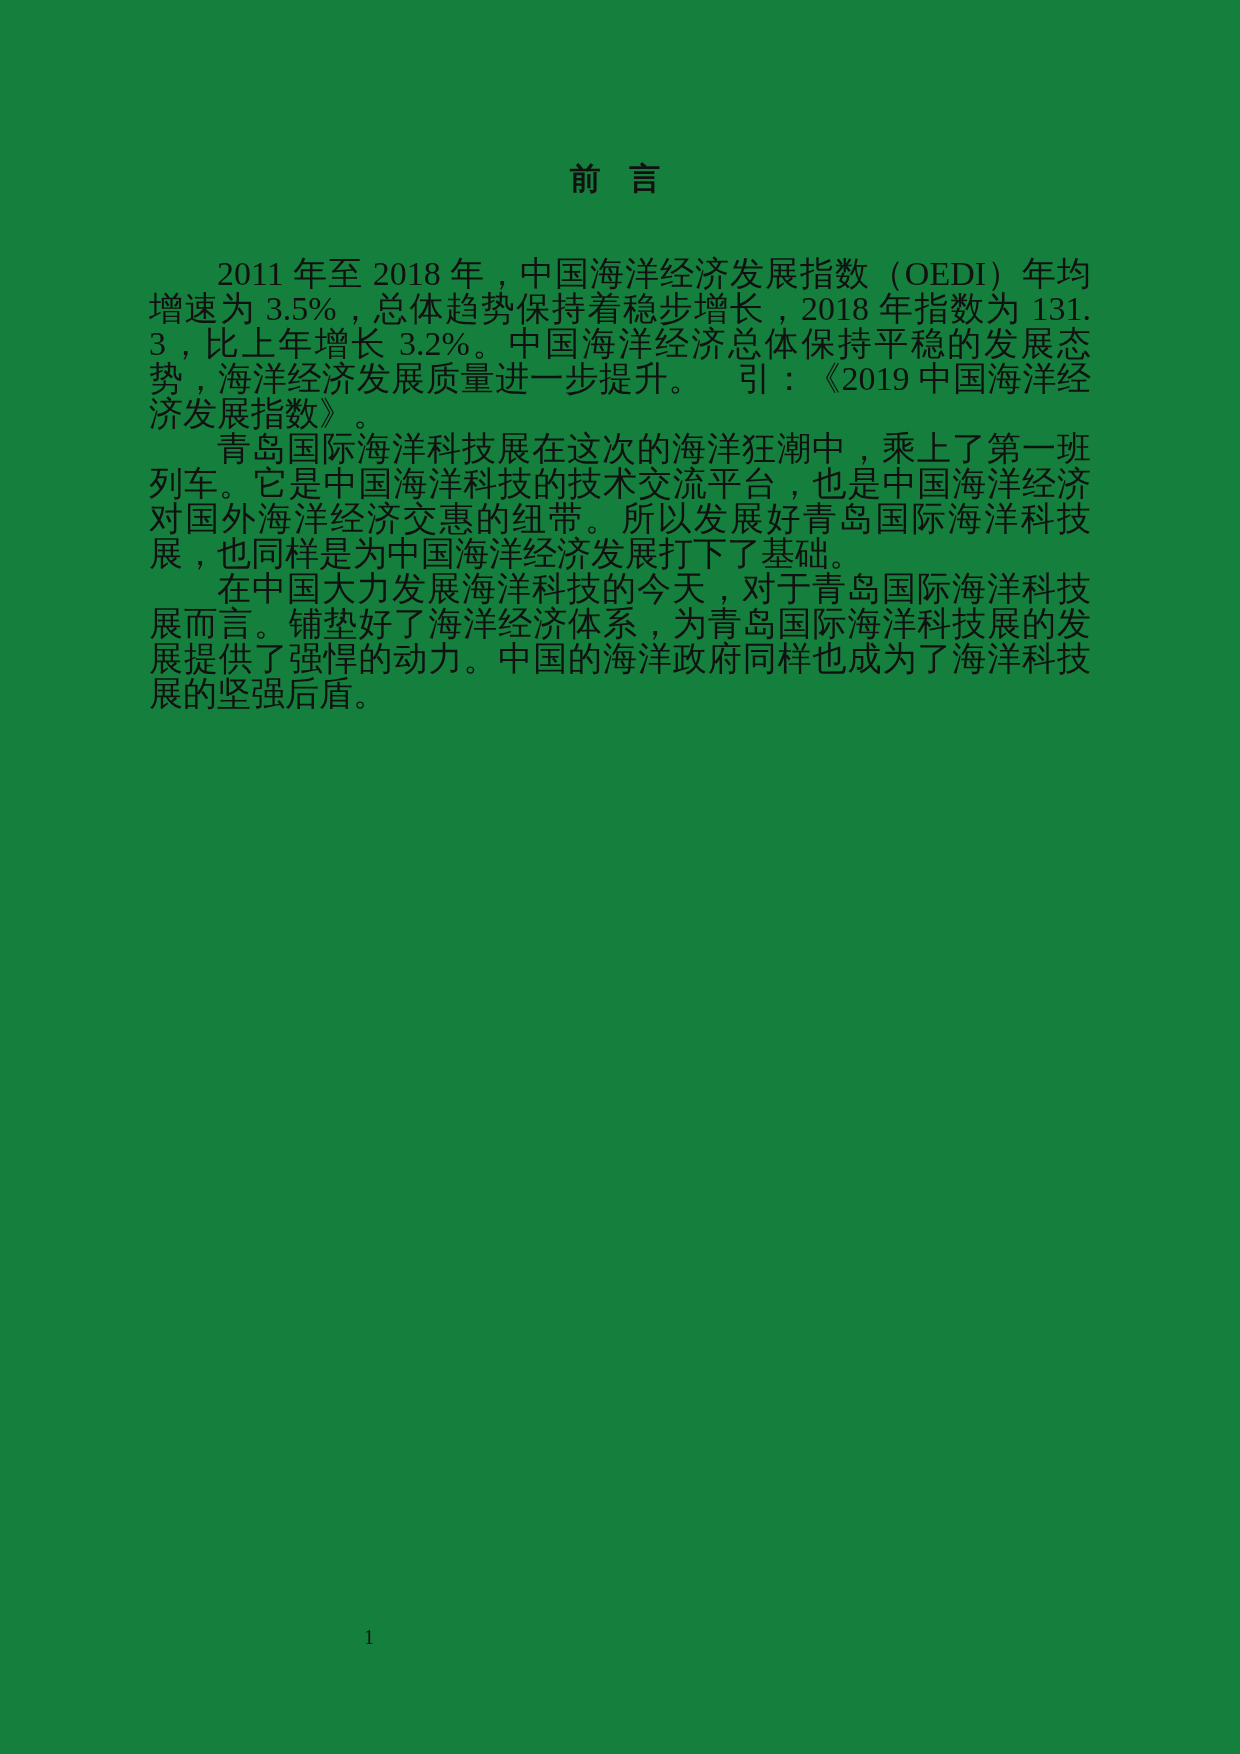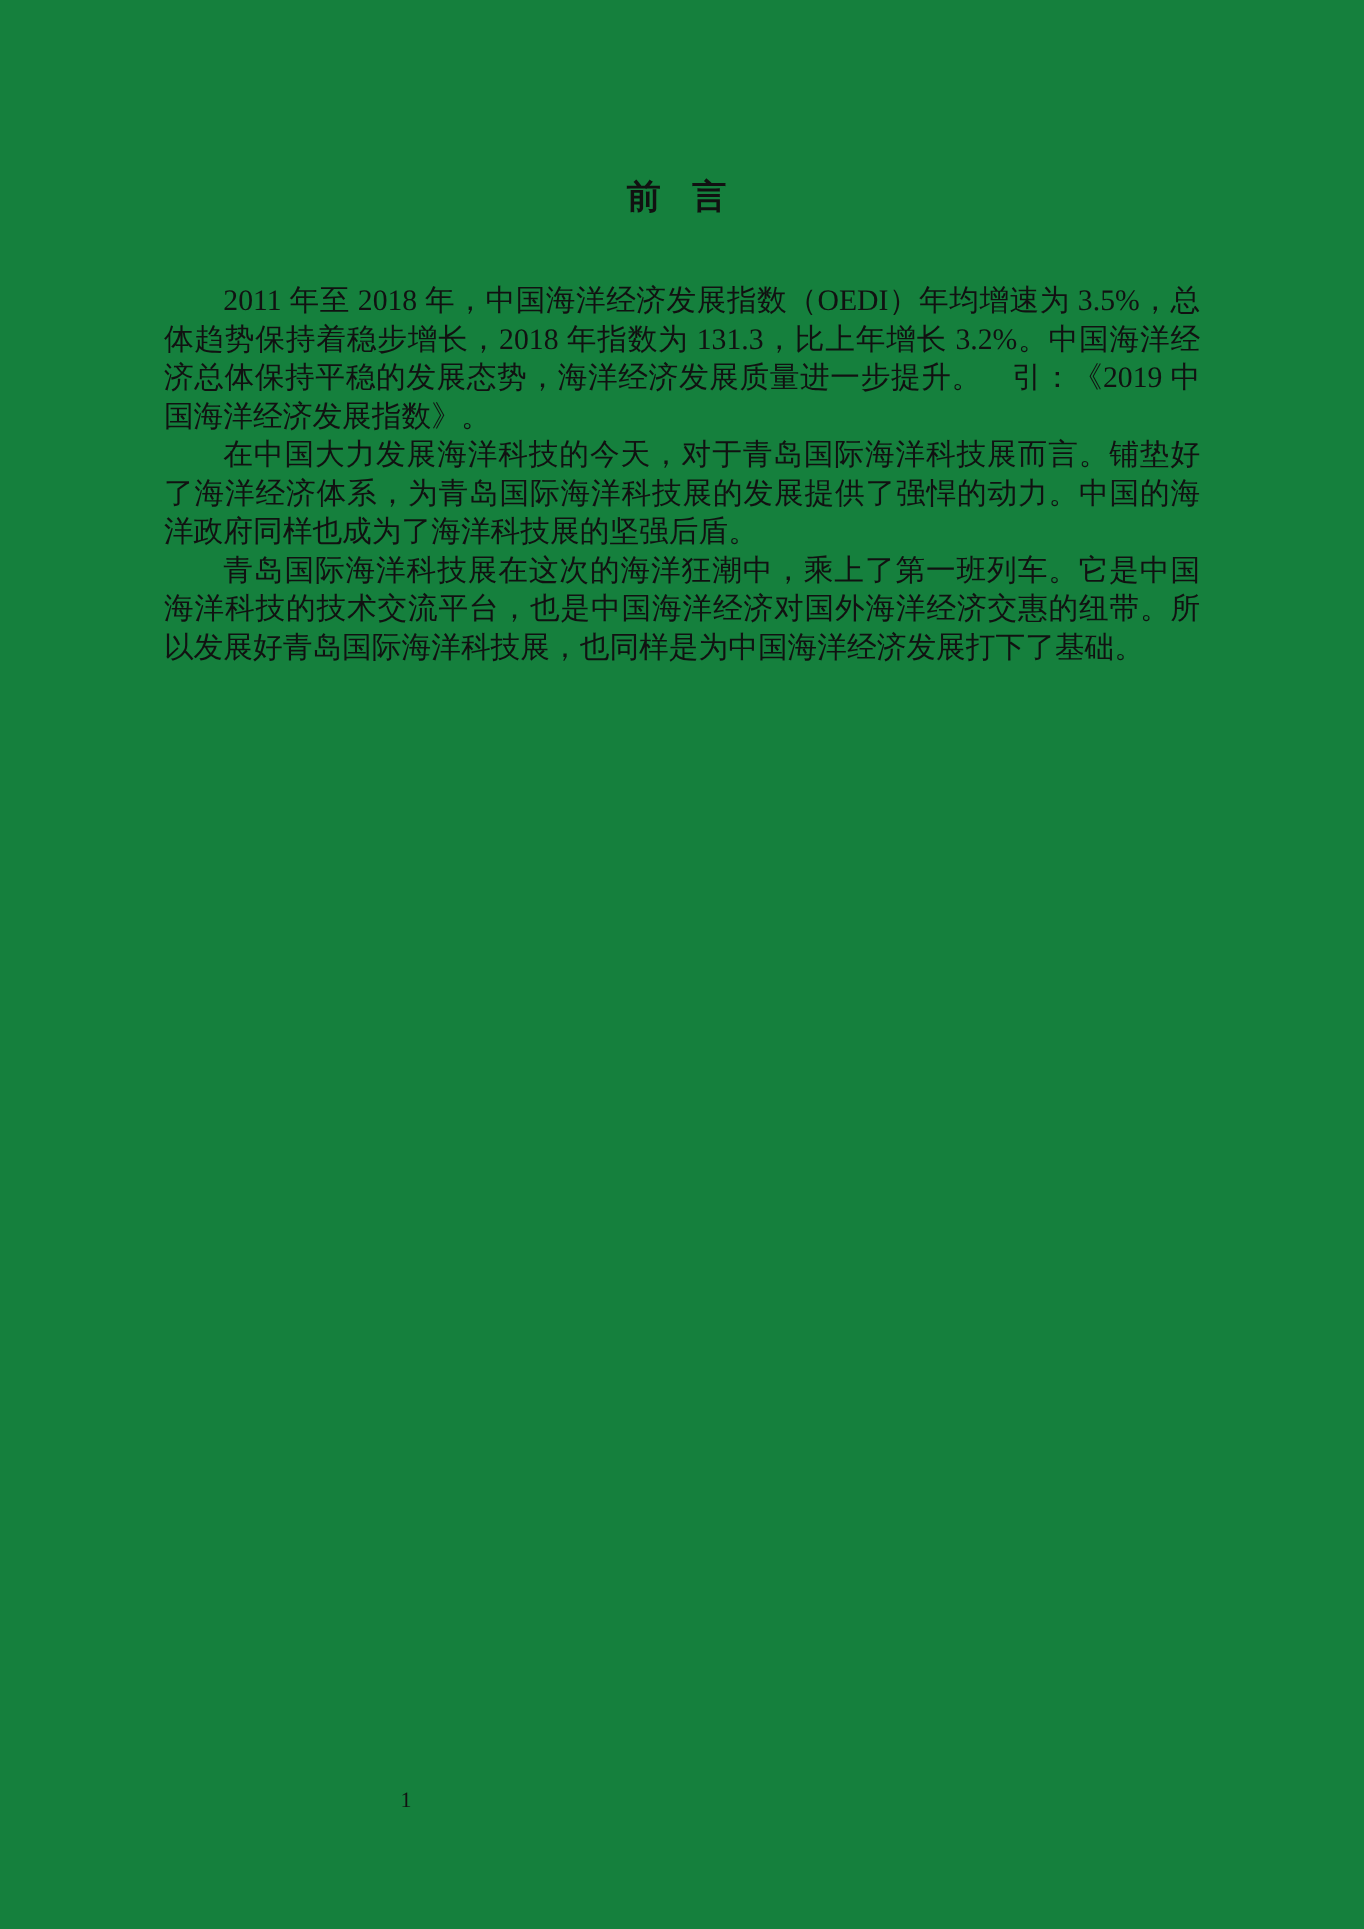--- a/index.html
+++ b/index.html
@@ -27,21 +27,21 @@
     letter-spacing: 10px;
     color: #111111;
   }
   .doc-body {
     margin: 0 auto;
     width: 942px;
     padding-top: 56px;
   }
   .doc-body p {
     margin: 0;
-    font-size: 27px;
+    font-size: 34px;
     line-height: 35px;
     text-align: justify;
     text-justify: inter-ideograph;
     text-indent: 2em;
     word-break: break-all;
     color: #111111;
   }
   .page-footer {
     position: absolute;
     left: 364px;
@@ -53,19 +53,19 @@
 </style>
 </head>
 <body>
 
 <div class="page">
 
   <h1 class="doc-title">前 言</h1>
 
   <div class="doc-body">
     <p>2011 年至 2018 年，中国海洋经济发展指数（OEDI）年均增速为 3.5%，总体趋势保持着稳步增长，2018 年指数为 131.3，比上年增长 3.2%。中国海洋经济总体保持平稳的发展态势，海洋经济发展质量进一步提升。　引：《2019 中国海洋经济发展指数》。</p>
+    <p>青岛国际海洋科技展在这次的海洋狂潮中，乘上了第一班列车。它是中国海洋科技的技术交流平台，也是中国海洋经济对国外海洋经济交惠的纽带。所以发展好青岛国际海洋科技展，也同样是为中国海洋经济发展打下了基础。</p>
     <p>在中国大力发展海洋科技的今天，对于青岛国际海洋科技展而言。铺垫好了海洋经济体系，为青岛国际海洋科技展的发展提供了强悍的动力。中国的海洋政府同样也成为了海洋科技展的坚强后盾。</p>
-    <p>青岛国际海洋科技展在这次的海洋狂潮中，乘上了第一班列车。它是中国海洋科技的技术交流平台，也是中国海洋经济对国外海洋经济交惠的纽带。所以发展好青岛国际海洋科技展，也同样是为中国海洋经济发展打下了基础。</p>
   </div>
 
   <div class="page-footer">1</div>
 
 </div>
 
 </body></html>

